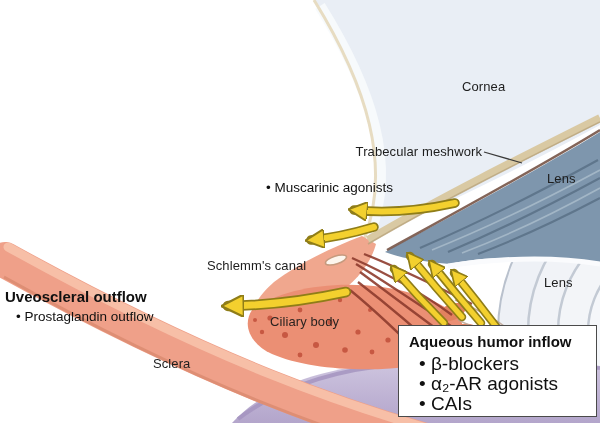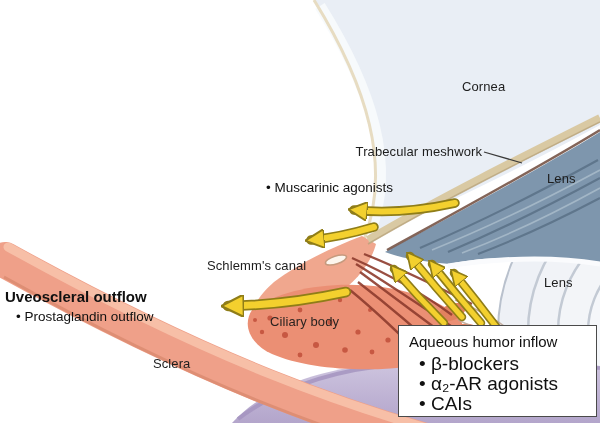--- a/index.html
+++ b/index.html
@@ -9,21 +9,21 @@
   svg.art{position:absolute;left:0;top:0}
   .lbl{position:absolute;font-size:13px;color:#1d1d1d;white-space:nowrap;letter-spacing:.1px}
   .lbl.right{text-align:right}
   .callout{position:absolute;white-space:nowrap;color:#101010}
   .callout .t{font-size:15px;font-weight:bold}
   .callout .i{font-size:13.5px;margin-top:4px}
   .callout.trab .i{margin-left:15px}
   .callout.uveo .i{margin-left:11px}
   .inflow-box{position:absolute;left:398px;top:325px;width:199px;height:92px;background:#ffffff;
               border:1.5px solid #4a4a4a;padding:7px 10px;color:#101010}
-  .inflow-box .t{font-size:15px;font-weight:normal;margin-bottom:4px}
+  .inflow-box .t{font-size:15px;font-weight:bold;margin-bottom:4px}
   .inflow-box .i{font-size:19px;line-height:20px;padding-left:10px}
 </style>
 </head>
 <body>
 
 <div class="stage">
 
   <svg class="art" width="600" height="423" viewBox="0 0 600 423">
     <defs>
       <linearGradient id="gv" x1="0" y1="0" x2="0" y2="1">

